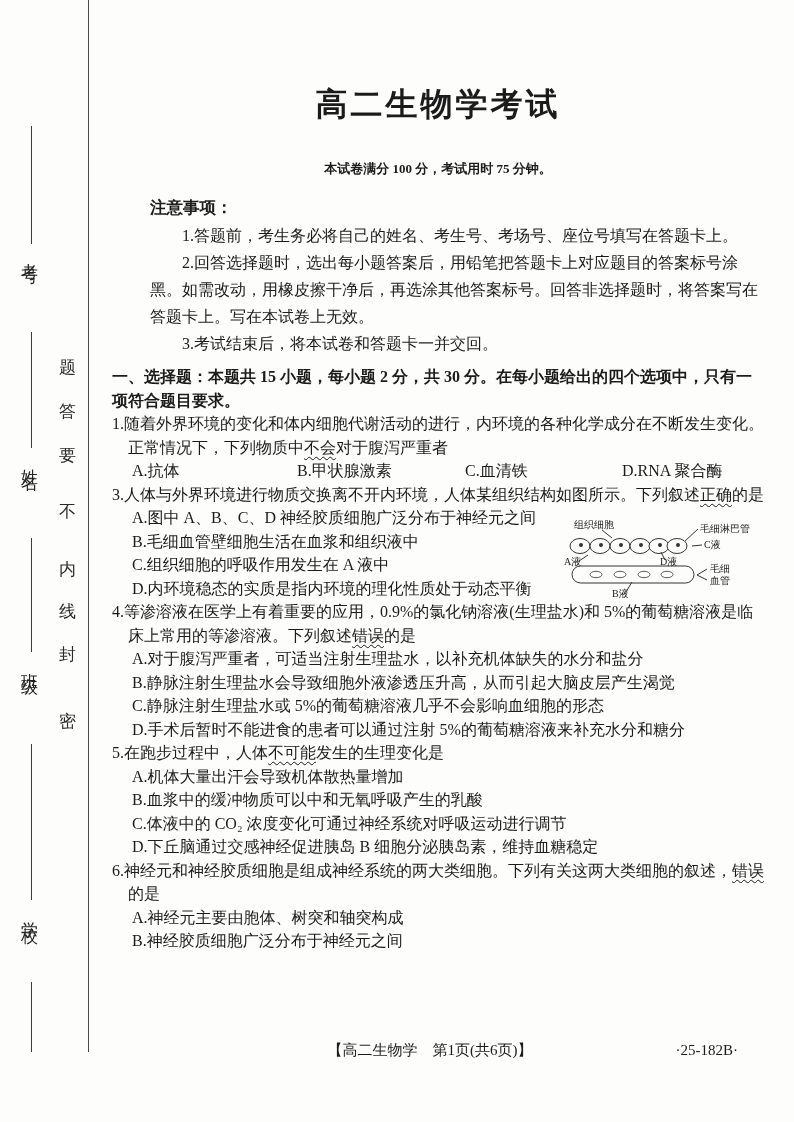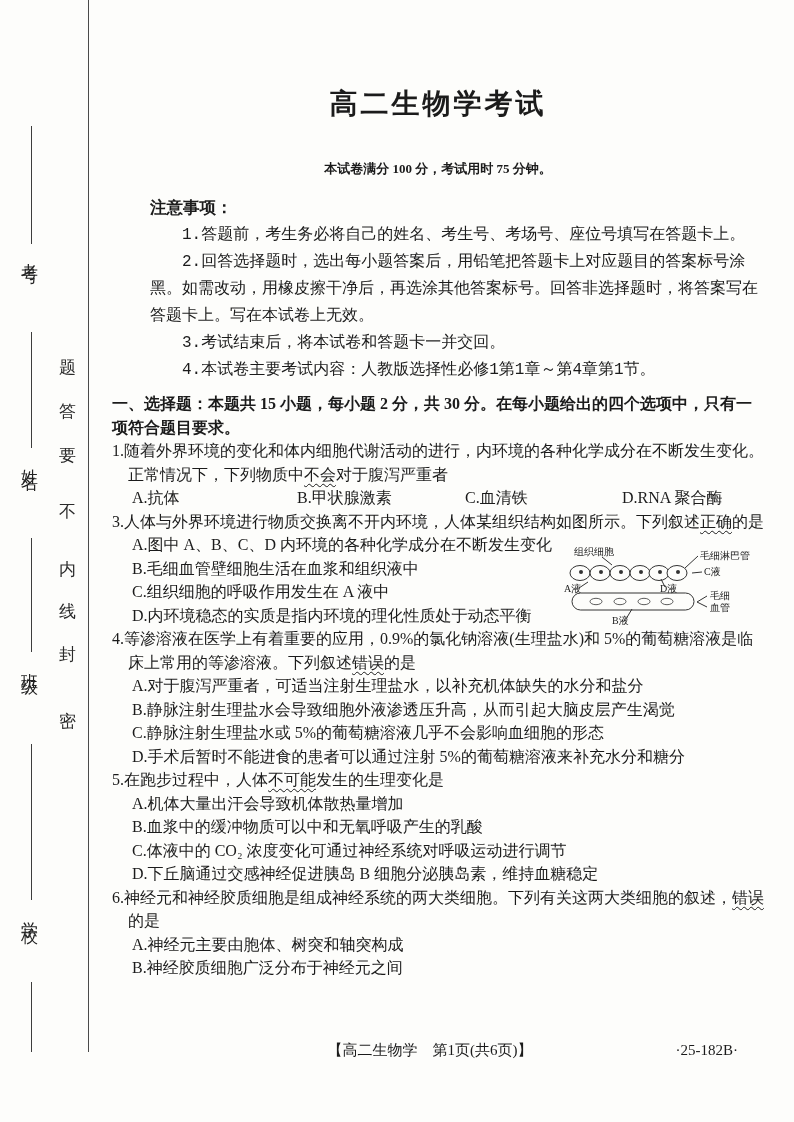--- a/index.html
+++ b/index.html
@@ -19,25 +19,25 @@
   .seal-field{
     position:absolute;left:21px;width:20px;
     writing-mode:vertical-rl;text-orientation:upright;
     font-size:17px;letter-spacing:5px;color:#222;
   }
   .seal-char{position:absolute;left:59px;font-size:17px;color:#2a2a2a;}
   
   .content{position:absolute;left:112px;top:0;width:652px;}
   .title{
     margin:86px 0 0 0;text-align:center;
-    font-size:28px;font-weight:bold;letter-spacing:3px;line-height:36px;
+    font-size:32px;font-weight:bold;letter-spacing:3px;line-height:36px;
   }
   .subtitle{margin:36px 0 0 0;text-align:center;font-size:13px;line-height:22px;font-weight:bold;}
   .notice-title{margin:16px 0 0 38px;font-size:16.5px;font-weight:bold;line-height:24px;}
-  .notices{margin:2px 0 0 38px;font-size:16px;line-height:27px;font-family:Liberation Mono, monospace;}
+  .notices{margin:2px 0 0 38px;font-size:16px;line-height:27px;}
   .notices p{margin:0;text-indent:2em;}
   .section-title{margin:8px 0 0 0;font-size:16px;font-weight:bold;line-height:23.5px;}
   .question{font-size:16px;line-height:23.5px;}
   .q-stem{margin:0;padding-left:16px;text-indent:-16px;}
   .options p{margin:0;padding-left:20px;}
   .options-row{display:flex;padding-left:20px;}
   .options-row span{display:inline-block;}
   .ow1{width:165px;} .ow2{width:168px;} .ow3{width:157px;}
   .options-grid{display:grid;grid-template-columns:333px 1fr;padding-left:20px;}
   .options-grid span{display:block;}
@@ -79,21 +79,20 @@
   <div class="content">
 
     <h1 class="title">高二生物学考试</h1>
     <p class="subtitle">本试卷满分 100 分，考试用时 75 分钟。</p>
 
     <p class="notice-title">注意事项：</p>
     <div class="notices">
       <p>1.答题前，考生务必将自己的姓名、考生号、考场号、座位号填写在答题卡上。</p>
       <p>2.回答选择题时，选出每小题答案后，用铅笔把答题卡上对应题目的答案标号涂黑。如需改动，用橡皮擦干净后，再选涂其他答案标号。回答非选择题时，将答案写在答题卡上。写在本试卷上无效。</p>
       <p>3.考试结束后，将本试卷和答题卡一并交回。</p>
-      <p>4.本试卷主要考试内容：人教版选择性必修1第1章～第4章第1节。</p>
     </div>
 
     <p class="section-title">一、选择题：本题共 15 小题，每小题 2 分，共 30 分。在每小题给出的四个选项中，只有一项符合题目要求。</p>
 
     <div class="question">
       <p class="q-stem"><span>1.</span><span>随着外界环境的变化和体内细胞代谢活动的进行，内环境的各种化学成分在不断发生变化。正常情况下，下列物质中</span><span class="emph">不会</span><span>对于腹泻严重者</span></p>
       <div class="options-row">
         <span class="ow1">A.抗体</span>
         <span class="ow2">B.甲状腺激素</span>
         <span class="ow3">C.血清铁</span>
@@ -141,21 +140,21 @@
           </g>
           <text class="diagram-label" x="146" y="54">毛细</text>
           <text class="diagram-label" x="146" y="66">血管</text>
           <line x1="133" y1="57" x2="143" y2="51" stroke="#333" stroke-width="1"></line>
           <line x1="133" y1="57" x2="143" y2="62" stroke="#333" stroke-width="1"></line>
           <text class="diagram-label" x="48" y="79">B液</text>
           <line x1="62" y1="74" x2="68" y2="64" stroke="#333" stroke-width="1"></line>
         </svg>
       </div>
       <div class="options">
-        <p>A.图中 A、B、C、D 内环境的各种化学成分在不断发生变化</p>
+        <p>A.图中 A、B、C、D 神经胶质细胞广泛分布于神经元之间</p>
         <p>B.毛细血管壁细胞生活在血浆和组织液中</p>
         <p>C.组织细胞的呼吸作用发生在 A 液中</p>
         <p>D.内环境稳态的实质是指内环境的理化性质处于动态平衡</p>
       </div>
     </div>
 
     <div class="question">
       <p class="q-stem"><span>4.</span><span>等渗溶液在医学上有着重要的应用，0.9%的氯化钠溶液(生理盐水)和 5%的葡萄糖溶液是临床上常用的等渗溶液。下列叙述</span><span class="emph">错误</span><span>的是</span></p>
       <div class="options">
         <p>A.对于腹泻严重者，可适当注射生理盐水，以补充机体缺失的水分和盐分</p>

